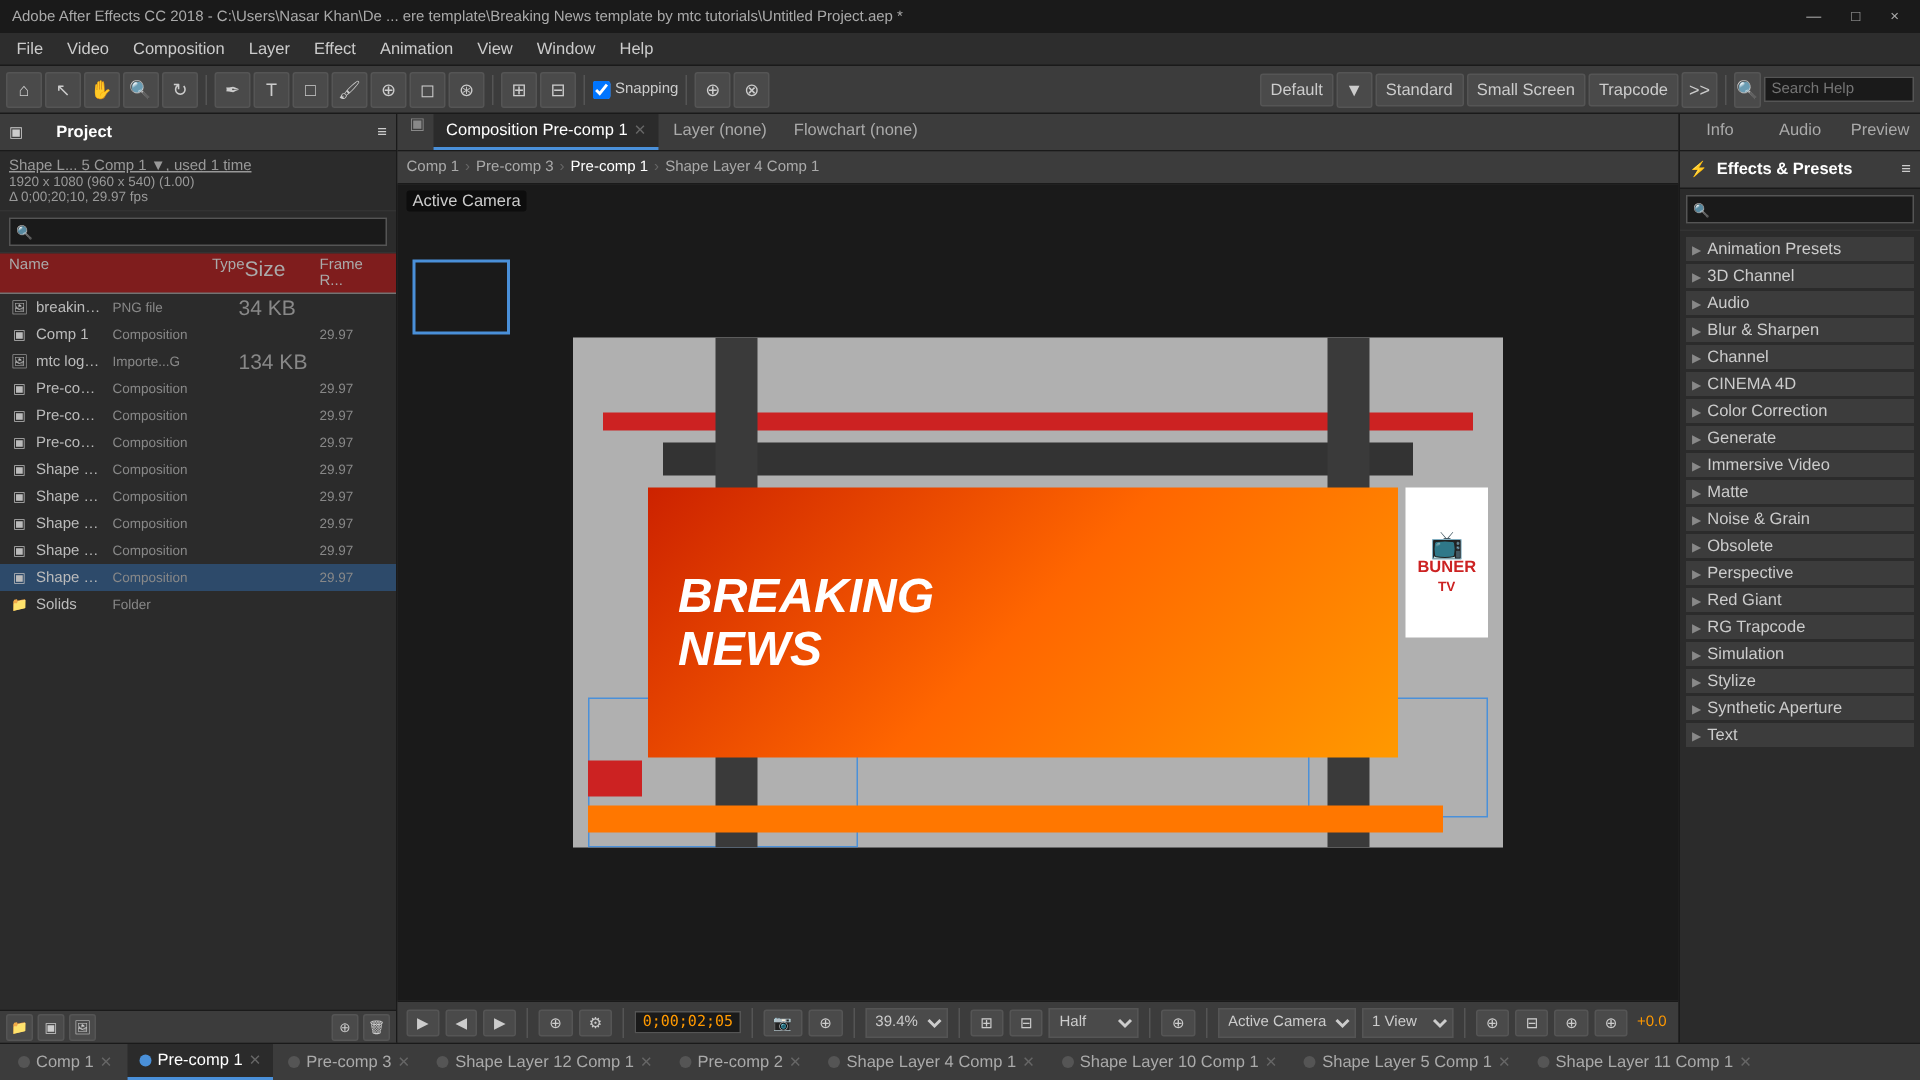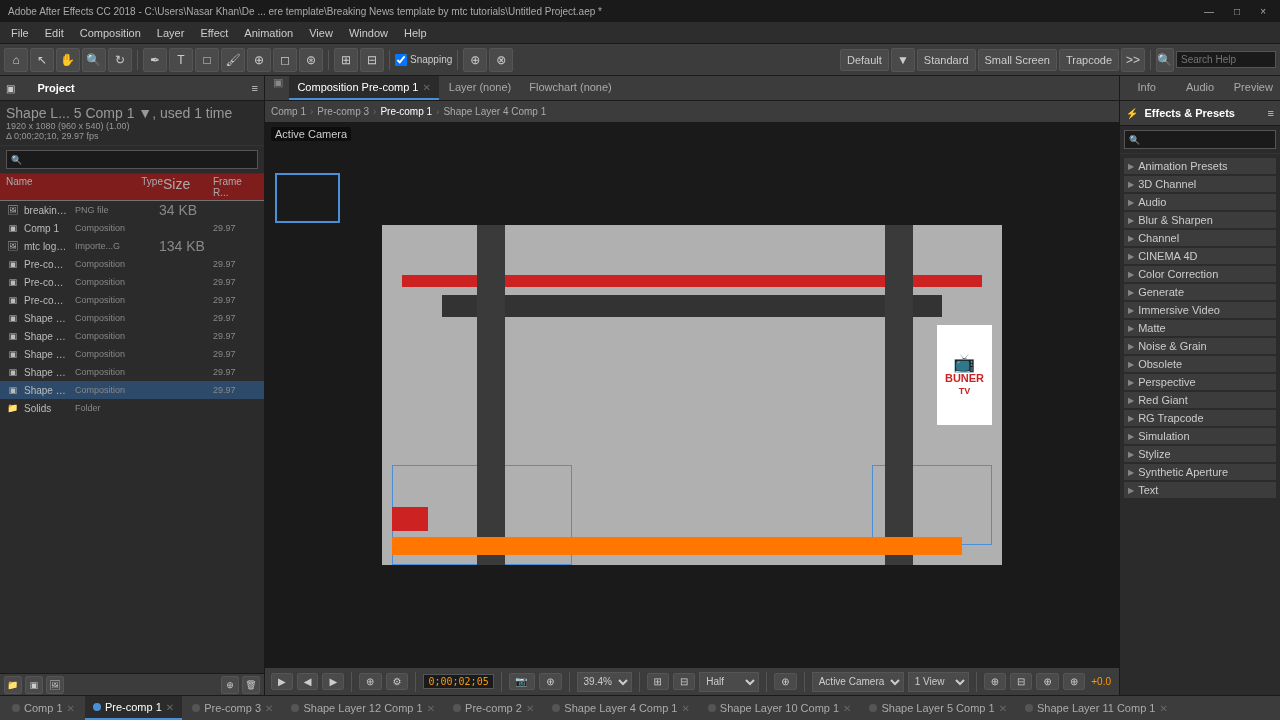--- a/index.html
+++ b/index.html
@@ -105,21 +105,21 @@
   <span style="font-size:10px; overflow:hidden; white-space:nowrap; text-overflow:ellipsis; max-width:1100px;">Adobe After Effects CC 2018 - C:\Users\Nasar Khan\De ... ere template\Breaking News template by mtc tutorials\Untitled Project.aep *</span>
   <div style="display:flex; gap:8px;">
     <span style="cursor:pointer; padding:0 6px;">—</span>
     <span style="cursor:pointer; padding:0 6px;">□</span>
     <span style="cursor:pointer; padding:0 6px;">×</span>
   </div>
 </div>
 
 <div id="menubar">
   <span class="menu-item">File</span>
-  <span class="menu-item">Edit</span>
+  <span class="menu-item">Video</span>
   <span class="menu-item">Composition</span>
   <span class="menu-item">Layer</span>
   <span class="menu-item">Effect</span>
   <span class="menu-item">Animation</span>
   <span class="menu-item">View</span>
   <span class="menu-item">Window</span>
   <span class="menu-item">Help</span>
 </div>
 
 <div id="toolbar">
@@ -162,21 +162,21 @@
 <div id="main-layout">
 
   <div id="left-panel">
     <div id="project-header">
       <span style="font-size:10px;">▣</span>
       <span style="font-weight:bold; color:#fff;padding-left:16px;">Project</span>
       <div style="flex:1"></div>
       <span style="cursor:pointer;">≡</span>
     </div>
     <div id="project-info">
-      <div style="font-size:14px; color:#999;">Shape L...  5 Comp 1 ▼, used 1 time</div>
+      <div style="font-size:10px; color:#999;text-decoration:underline;">Shape L...  5 Comp 1 ▼, used 1 time</div>
       <div style="font-size:9px; color:#999;">1920 x 1080 (960 x 540) (1.00)</div>
       <div style="font-size:9px; color:#999;">Δ 0;00;20;10, 29.97 fps</div>
     </div>
     <div id="project-search">
       <div style="display:flex; align-items:center; gap:4px; background:#1a1a1a; border:1px solid #555; padding:1px 4px;">
         <span style="font-size:9px; color:#888;">🔍</span>
         <input type="text" style="flex: 1 1 0%; background: transparent; border: none; color: rgb(204, 204, 204); font-size: 10px; outline: none;">
       </div>
     </div>
     <div id="project-table-header">
@@ -313,20 +313,26 @@
         <div class="guide-rect" style="top:240px; left:10px; width:180px; height:100px;"></div>
         <div class="guide-rect" style="top:240px; right:10px; width:120px; height:80px;"></div>
 
         <div id="bn-red-bar"></div>
 
         <div id="bn-dark-bar"></div>
 
         <div style="position:absolute; top:0; left:95px; width:28px; height:340px; background:#3a3a3a;"></div>
         <div style="position:absolute; top:0; left:503px; width:28px; height:340px; background:#3a3a3a;"></div>
 
+        <div id="bn-main-box">
+          <div id="bn-text">
+            <div>BREAKING</div>
+            <div>NEWS</div>
+          </div>
+        </div>
 
         <div id="bn-logo-box">
           <div style="color:#cc2222; font-size:18px; text-align:center; line-height:1.0;">📺</div>
           <div id="bn-logo-tv" style="color:#cc2222; font-size:11px; font-weight:bold;">BUNER</div>
           <div id="bn-logo-name">TV</div>
         </div>
 
         <div id="bn-red-pill"></div>
 
 

